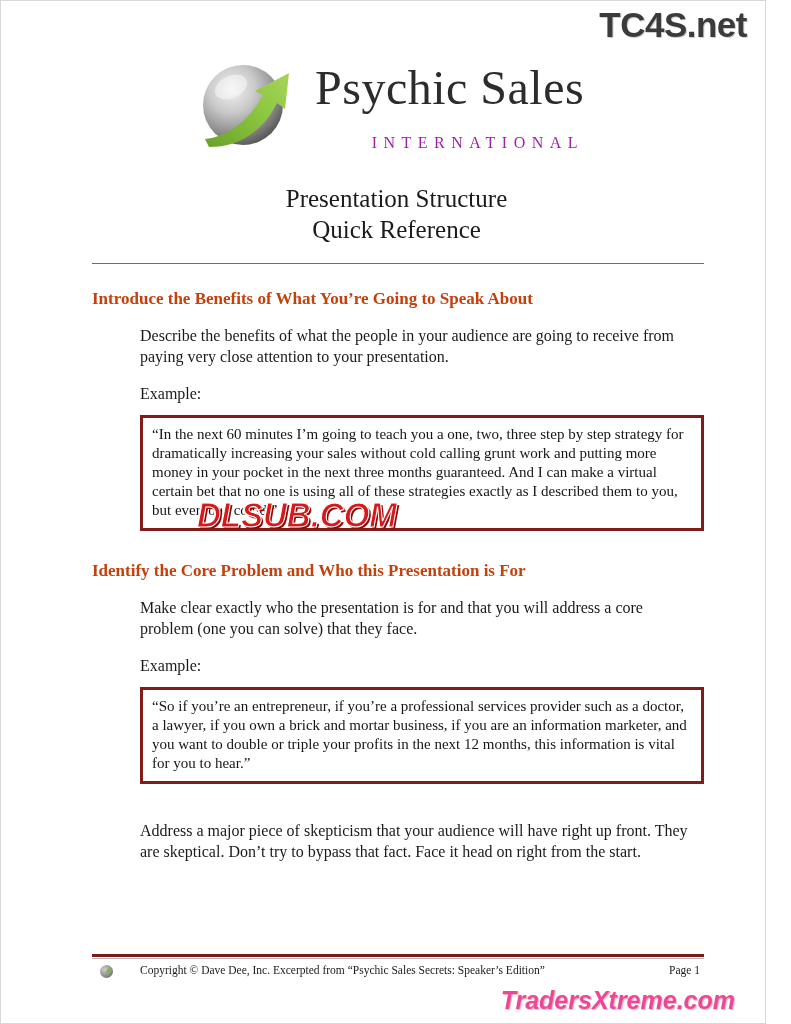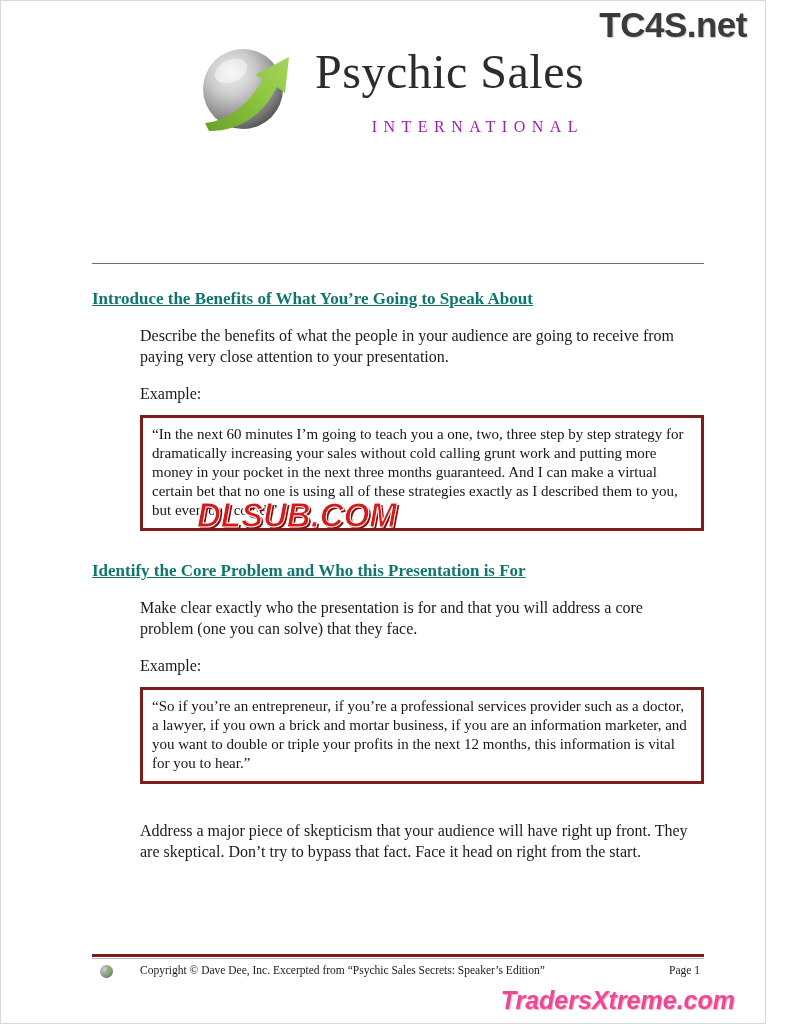--- a/index.html
+++ b/index.html
@@ -65,21 +65,21 @@
     font-size: 25px;
     color: #ec4899;
     text-shadow: 1px 1px 0 #ffb3b3;
     font-style: italic;
   }
 
   
   .logo-wrap {
     position: absolute;
     left: 196px;
-    top: 32px;
+    top: 48px;
     width: 420px;
     height: 110px;
   }
   .logo-mark {
     position: absolute;
     left: 0; top: 2px;
     width: 104px; height: 104px;
   }
   .logo-text {
     position: absolute;
@@ -129,23 +129,22 @@
     position: absolute;
     left: 91px;
     top: 288px;
     width: 612px;
   }
   .section { margin-bottom: 0; }
   .sec-head {
     font-family: "Liberation Serif", serif;
     font-weight: bold;
     font-size: 17px;
-    color: #0f766e;
+    color: #c2410c;
     margin: 0 0 16px 0;
-    text-decoration: underline;
   }
   .para {
     font-size: 16px;
     line-height: 21px;
     color: #1a1a1a;
     margin: 0 0 18px 0;
     padding-left: 48px;
     padding-right: 8px;
   }
   .example-label {
@@ -251,20 +250,24 @@
       <circle cx="46" cy="54" r="40" fill="url(#sph)"></circle>
       <ellipse cx="34" cy="36" rx="17" ry="11" fill="#ffffff" opacity="0.45" transform="rotate(-25 34 36)"></ellipse>
       <path d="M8 88 C 30 86, 52 70, 66 44 L 58 40 L 92 22 L 88 58 L 80 52 C 64 84, 38 96, 12 96 Z" fill="url(#grn)"></path>
     </svg>
     <div class="logo-text">
       <div class="logo-title">Psychic Sales</div>
       <div class="logo-sub">INTERNATIONAL</div>
     </div>
   </div>
 
+  <div class="doc-title">
+    <div>Presentation Structure</div>
+    <div>Quick Reference</div>
+  </div>
 
   <div class="rule rule-top"></div>
 
   <div class="content">
 
     <div class="section">
       <div class="sec-head">Introduce the Benefits of What You’re Going to Speak About</div>
       <p class="para">Describe the benefits of what the people in your audience are going to receive from paying very close attention to your presentation.</p>
       <p class="example-label">Example:</p>
       <div class="quote-box">“In the next 60 minutes I’m going to teach you a one, two, three step by step strategy for dramatically increasing your sales without cold calling grunt work and putting more money in your pocket in the next three months guaranteed.  And I can make a virtual certain bet that no one is using all of these strategies exactly as I described them to you, but everyone could.”</div>

